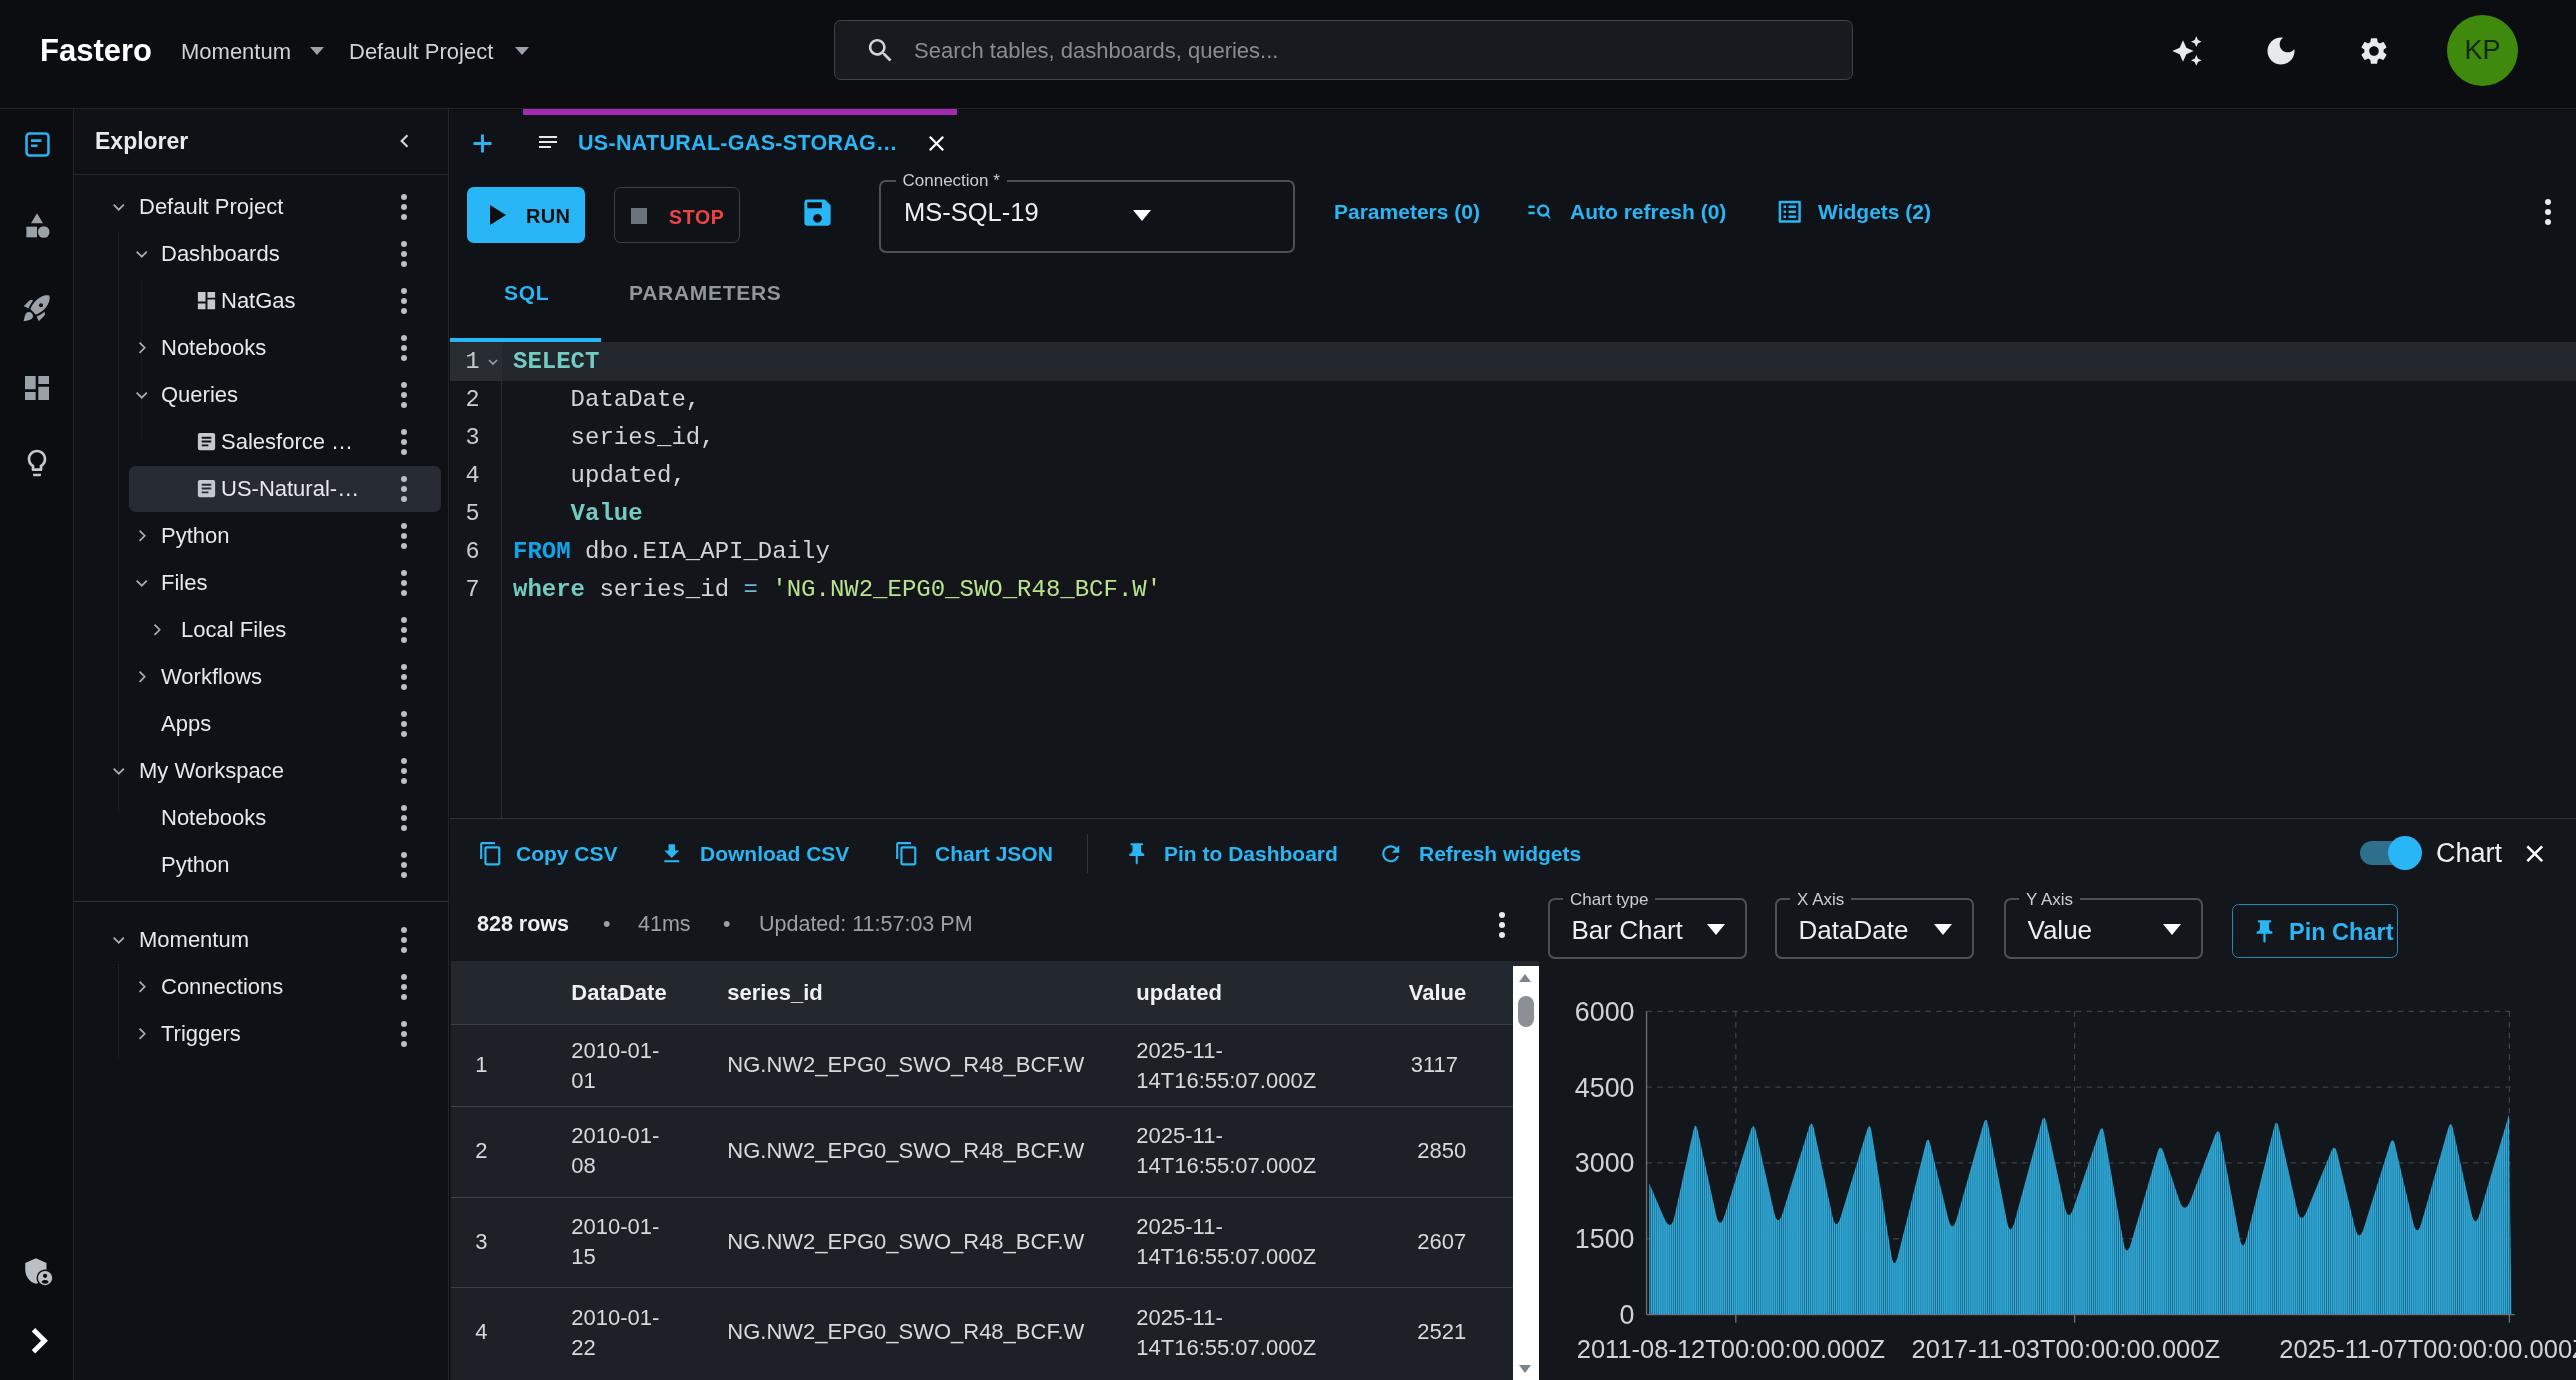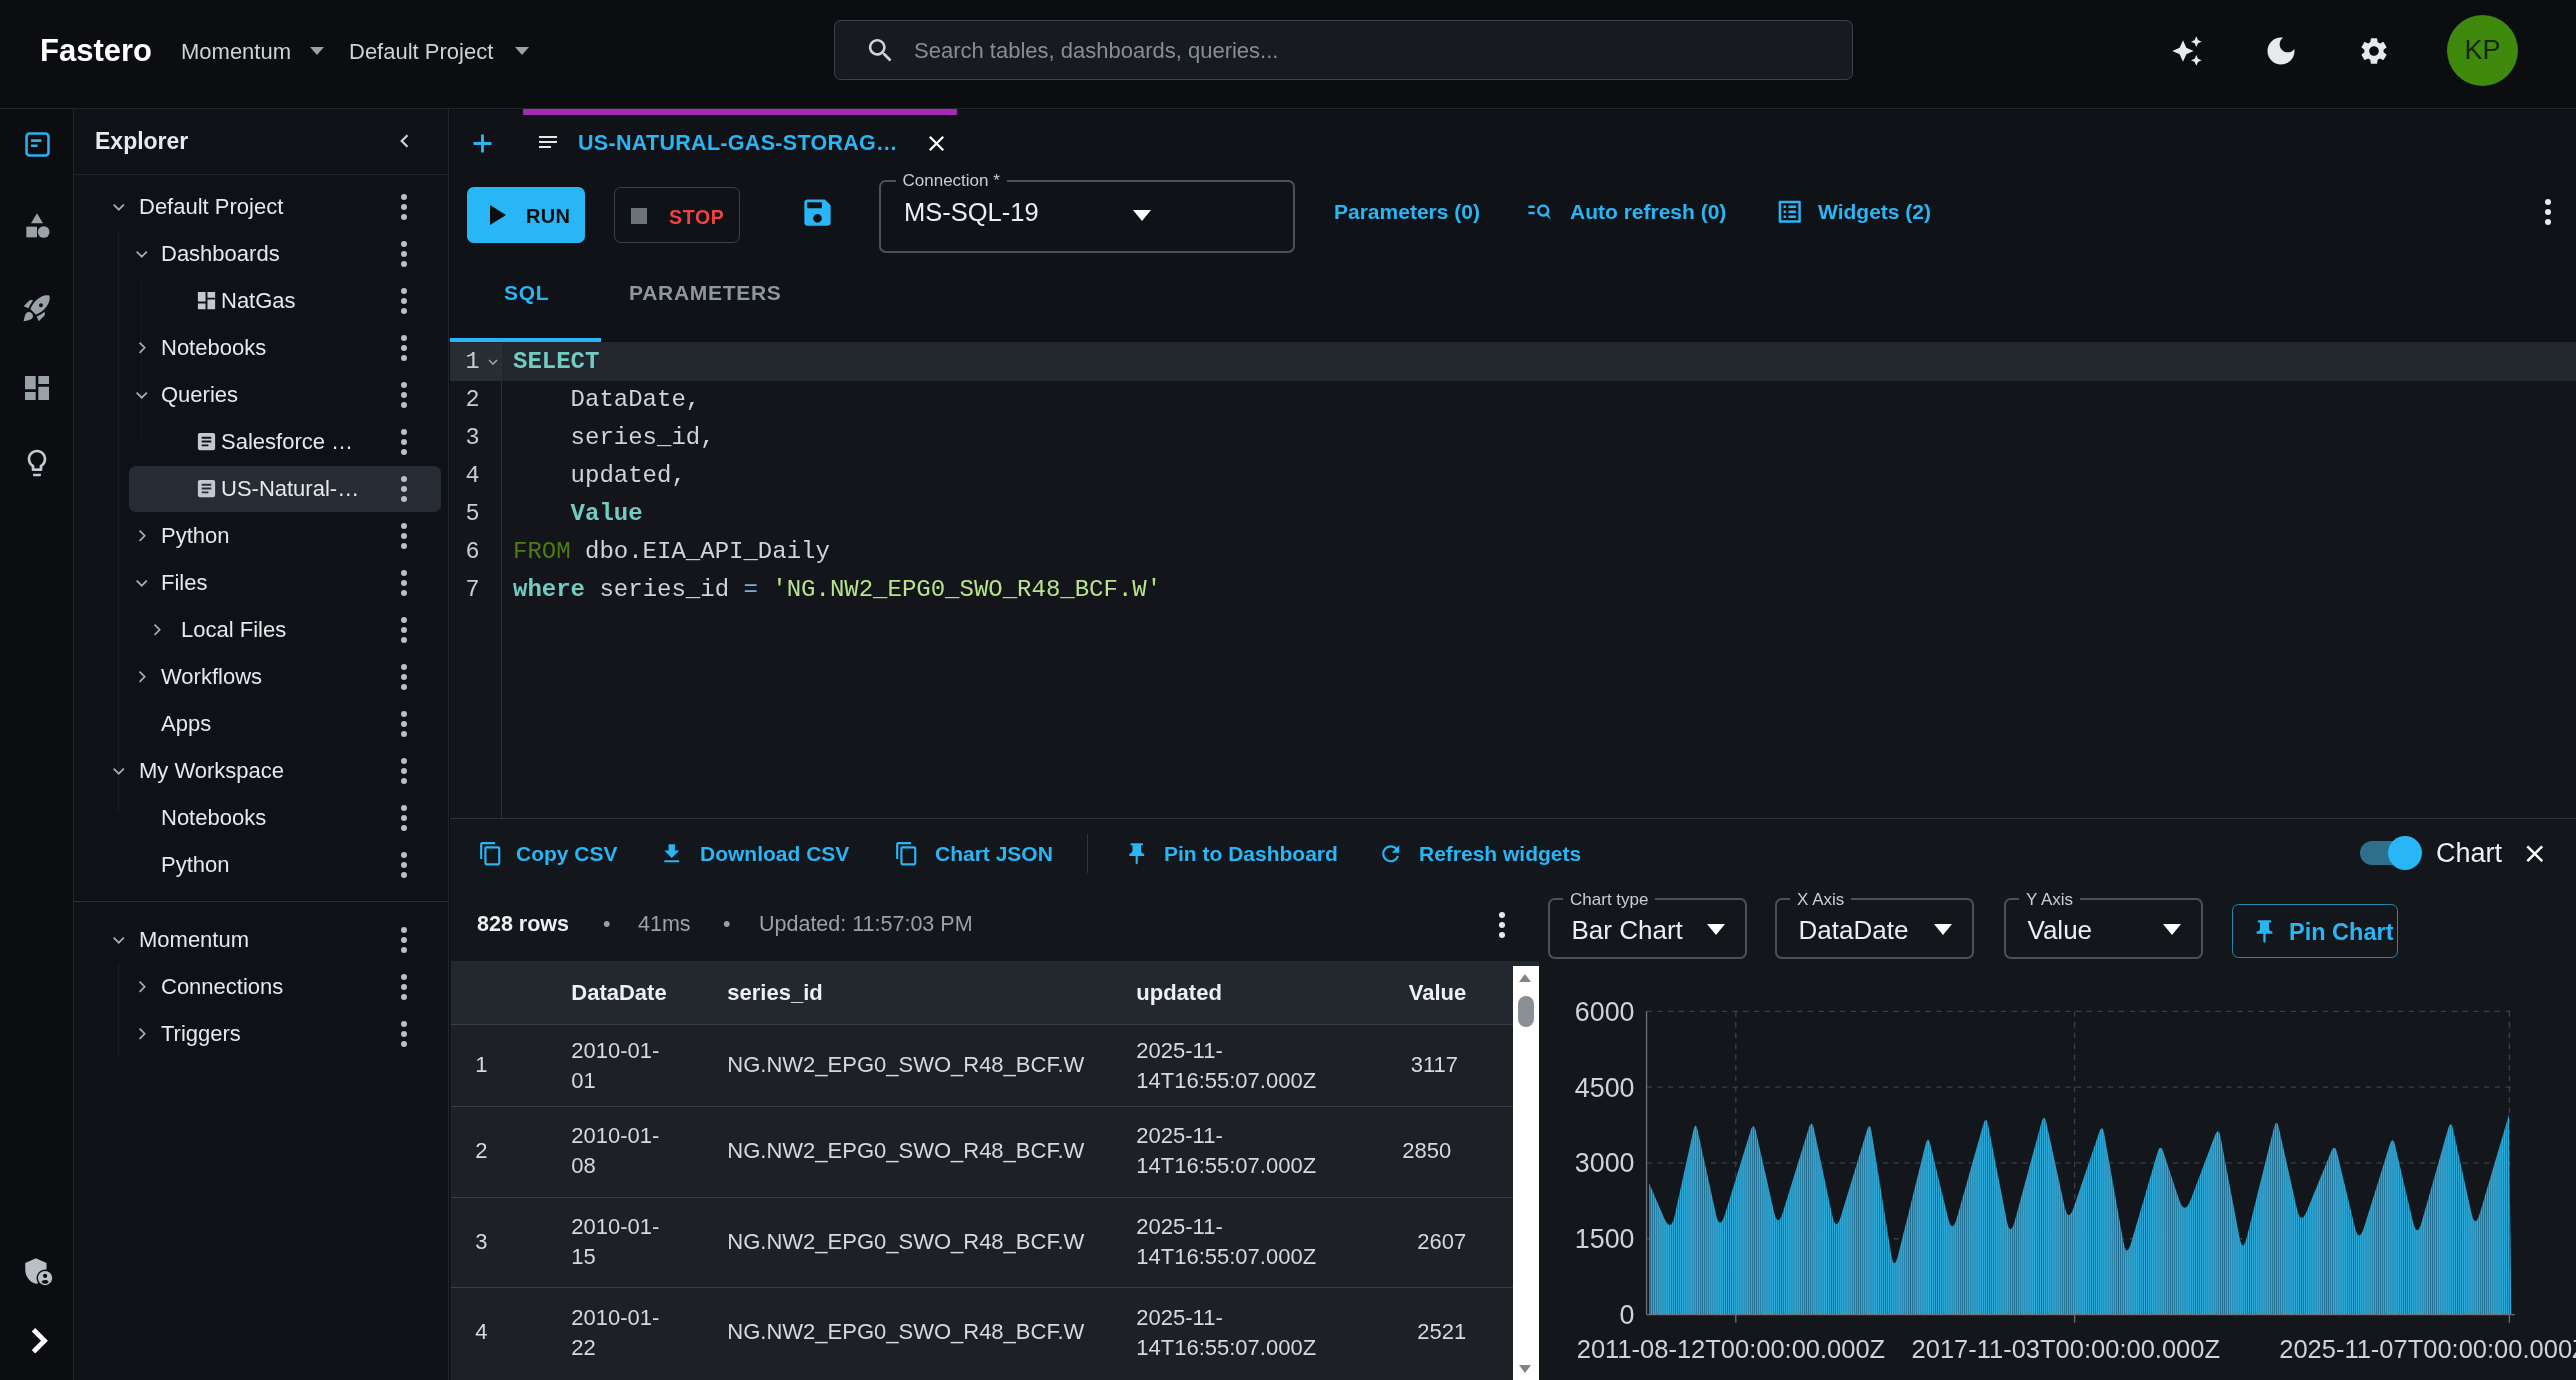--- a/index.html
+++ b/index.html
@@ -215,21 +215,21 @@
     <div class="abs" style="left:51px;top:0;width:1.3px;height:475px;background:#2a2f36"></div>
     <div style="position:absolute;left:0;top:0;width:51px;font-family:'Liberation Mono',monospace;font-size:23.5px;line-height:38px;color:#c7ccd1;text-align:right;padding-right:21.5px">1<br>2<br>3<br>4<br>5<br>6<br>7</div>
     <svg class="abs" style="left:35px;top:10.7px" width="16" height="16" viewBox="0 0 24 24">
         <path d="M6 9l6 6 6-6" fill="none" stroke="#9aa1a8" stroke-width="2.4"></path>
       </svg>
     <pre style="position:absolute;left:63px;top:0;font-family:'Liberation Mono',monospace;font-size:24px;line-height:38px;color:#cfd4da"><span style="color:#72ccc2;font-weight:bold">SELECT</span>
     DataDate,
     series_id,
     updated,
     <span style="color:#72ccc2;font-weight:bold">Value</span>
-<span style="color:#4d7c0f;font-weight:normal">FROM</span> dbo.EIA_API_Daily
+<span style="color:#0ea5e9;font-weight:bold">FROM</span> dbo.EIA_API_Daily
 <span style="color:#72ccc2;font-weight:bold">where</span> series_id <span style="color:#6fb3e0">=</span> <span style="color:#b9e38d">'NG.NW2_EPG0_SWO_R48_BCF.W'</span></pre>
   </div>
 </div>
 
 <div class="abs" style="left:450px;top:818px;width:2126px;height:563px;background:#13161b;border-top:1.3px solid #2e333a">
 
   <svg class="abs" style="left:28px;top:21.5px" width="25.5" height="25.5" viewBox="0 0 24 24">
       <path d="M16 1H4c-1.1 0-2 .9-2 2v14h2V3h12V1zm3 4H8c-1.1 0-2 .9-2 2v14c0 1.1.9 2 2 2h11c1.1 0 2-.9 2-2V7c0-1.1-.9-2-2-2zm0 16H8V7h11v14z" fill="#2ab5f5"></path>
     </svg>
   <div class="abs vc cy" style="left:66px;top:35px;font-size:21px;font-weight:bold">Copy CSV</div>
@@ -275,21 +275,21 @@
 <div class="abs vc" style="left:24px;top:104px;font-size:22px;color:#d5dade">1</div>
 <div class="abs" style="left:120px;top:75px;font-size:22px;line-height:29.5px;color:#d5dade">2010-01-<br>01</div>
 <div class="abs vc" style="left:276px;top:104px;font-size:22px;color:#d5dade">NG.NW2_EPG0_SWO_R48_BCF.W</div>
 <div class="abs" style="left:685px;top:75px;font-size:22px;line-height:29.5px;color:#d5dade">2025-11-<br>14T16:55:07.000Z</div>
 <div class="abs vc" style="left:951px;top:104px;font-size:22px;color:#d5dade;width:64px;text-align:center">3117</div>
 <div class="abs" style="left:0;top:145px;width:1088px;height:1.3px;background:#3a3f46"></div>
 <div class="abs vc" style="left:24px;top:190px;font-size:22px;color:#d5dade">2</div>
 <div class="abs" style="left:120px;top:160px;font-size:22px;line-height:29.5px;color:#d5dade">2010-01-<br>08</div>
 <div class="abs vc" style="left:276px;top:190px;font-size:22px;color:#d5dade">NG.NW2_EPG0_SWO_R48_BCF.W</div>
 <div class="abs" style="left:685px;top:160px;font-size:22px;line-height:29.5px;color:#d5dade">2025-11-<br>14T16:55:07.000Z</div>
-<div class="abs vc" style="left:951px;top:190px;font-size:22px;color:#d5dade;width:64px;text-align:left">2850</div>
+<div class="abs vc" style="left:951px;top:190px;font-size:22px;color:#d5dade;width:64px;text-align:right">2850</div>
 <div class="abs" style="left:0;top:236px;width:1088px;height:1.3px;background:#3a3f46"></div>
 <div class="abs vc" style="left:24px;top:281px;font-size:22px;color:#d5dade">3</div>
 <div class="abs" style="left:120px;top:251px;font-size:22px;line-height:29.5px;color:#d5dade">2010-01-<br>15</div>
 <div class="abs vc" style="left:276px;top:281px;font-size:22px;color:#d5dade">NG.NW2_EPG0_SWO_R48_BCF.W</div>
 <div class="abs" style="left:685px;top:251px;font-size:22px;line-height:29.5px;color:#d5dade">2025-11-<br>14T16:55:07.000Z</div>
 <div class="abs vc" style="left:951px;top:281px;font-size:22px;color:#d5dade;width:64px;text-align:right">2607</div>
 <div class="abs" style="left:0;top:326px;width:1088px;height:1.3px;background:#3a3f46"></div>
 <div class="abs vc" style="left:24px;top:371px;font-size:22px;color:#d5dade">4</div>
 <div class="abs" style="left:120px;top:342px;font-size:22px;line-height:29.5px;color:#d5dade">2010-01-<br>22</div>
 <div class="abs vc" style="left:276px;top:371px;font-size:22px;color:#d5dade">NG.NW2_EPG0_SWO_R48_BCF.W</div>

